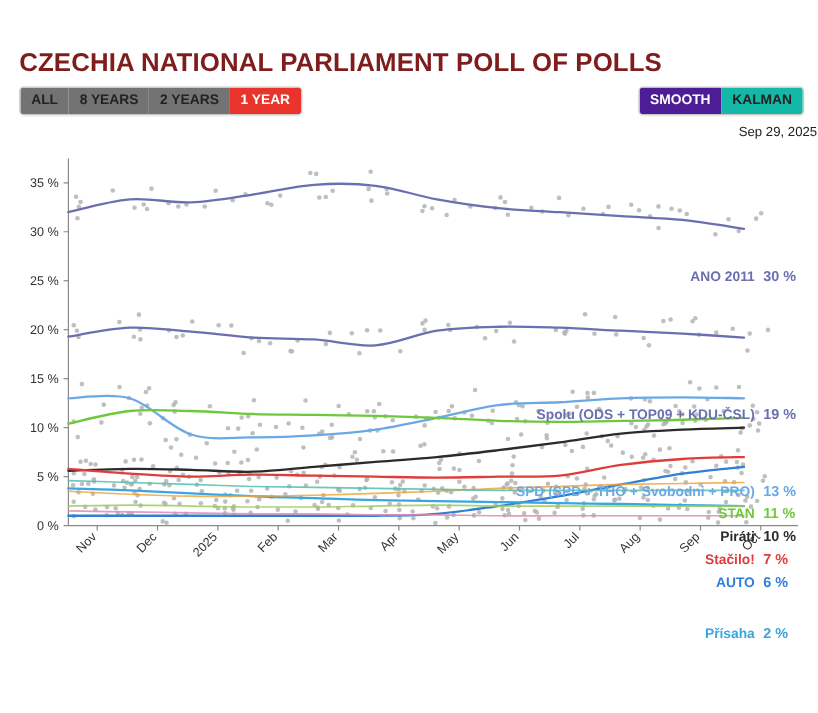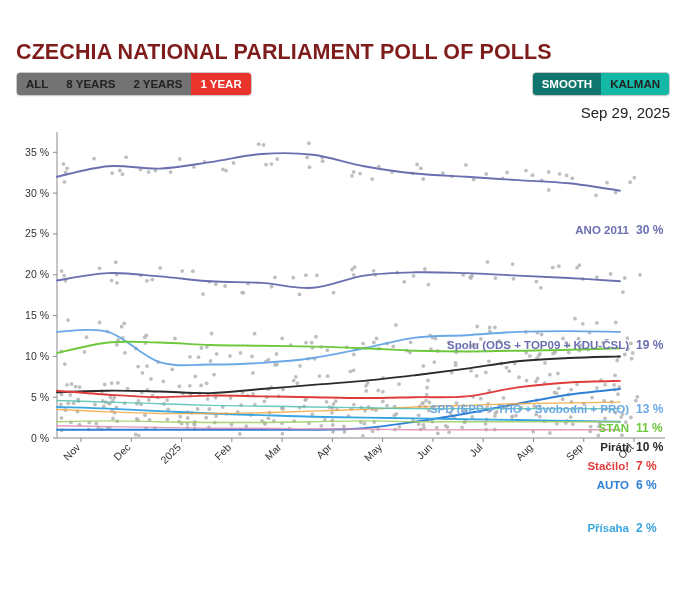--- a/index.html
+++ b/index.html
@@ -76,28 +76,28 @@
     color: #222;
     padding: 0 9px;
     display: flex;
     align-items: center;
     background: #14b8a6;
     border: none;
     cursor: pointer;
     white-space: nowrap;
   }
   .smooth-group .sbtn.active {
-    background: #0f766e;
+    background: #4c1d95;
     color: #fff;
   }
   #asof-date {
     position: absolute;
-    right: 12px;
+    right: 1px;
     top: 104px;
-    font-size: 15px;
+    font-size: 11px;
     color: #222;
     text-align: center;
   }
   
   #chart-area {
     position: absolute;
     left: 0;
     top: 118px;
     width: 682px;
     height: 460px;

